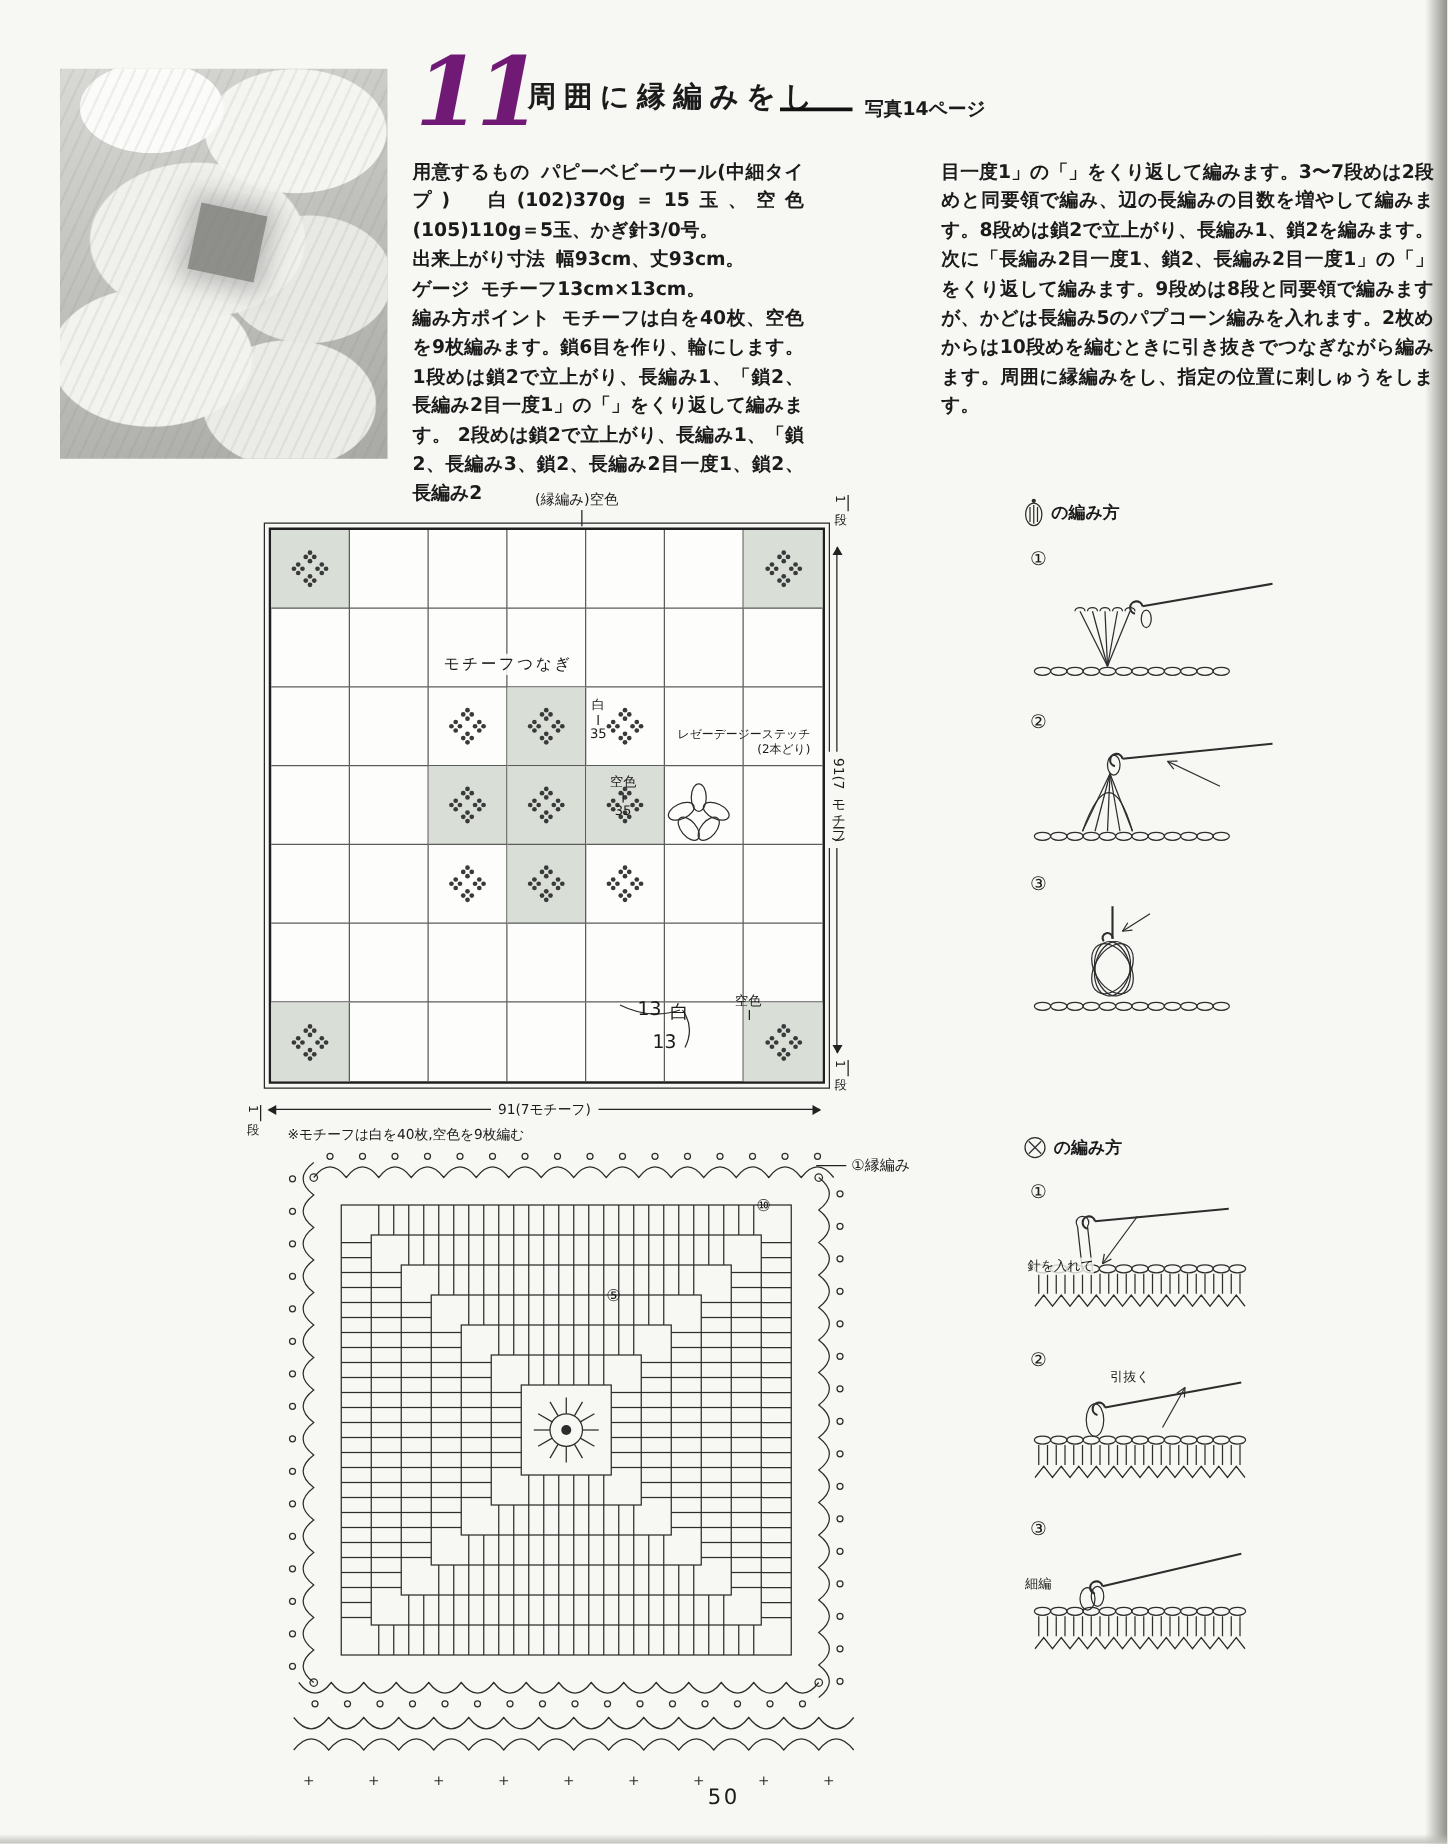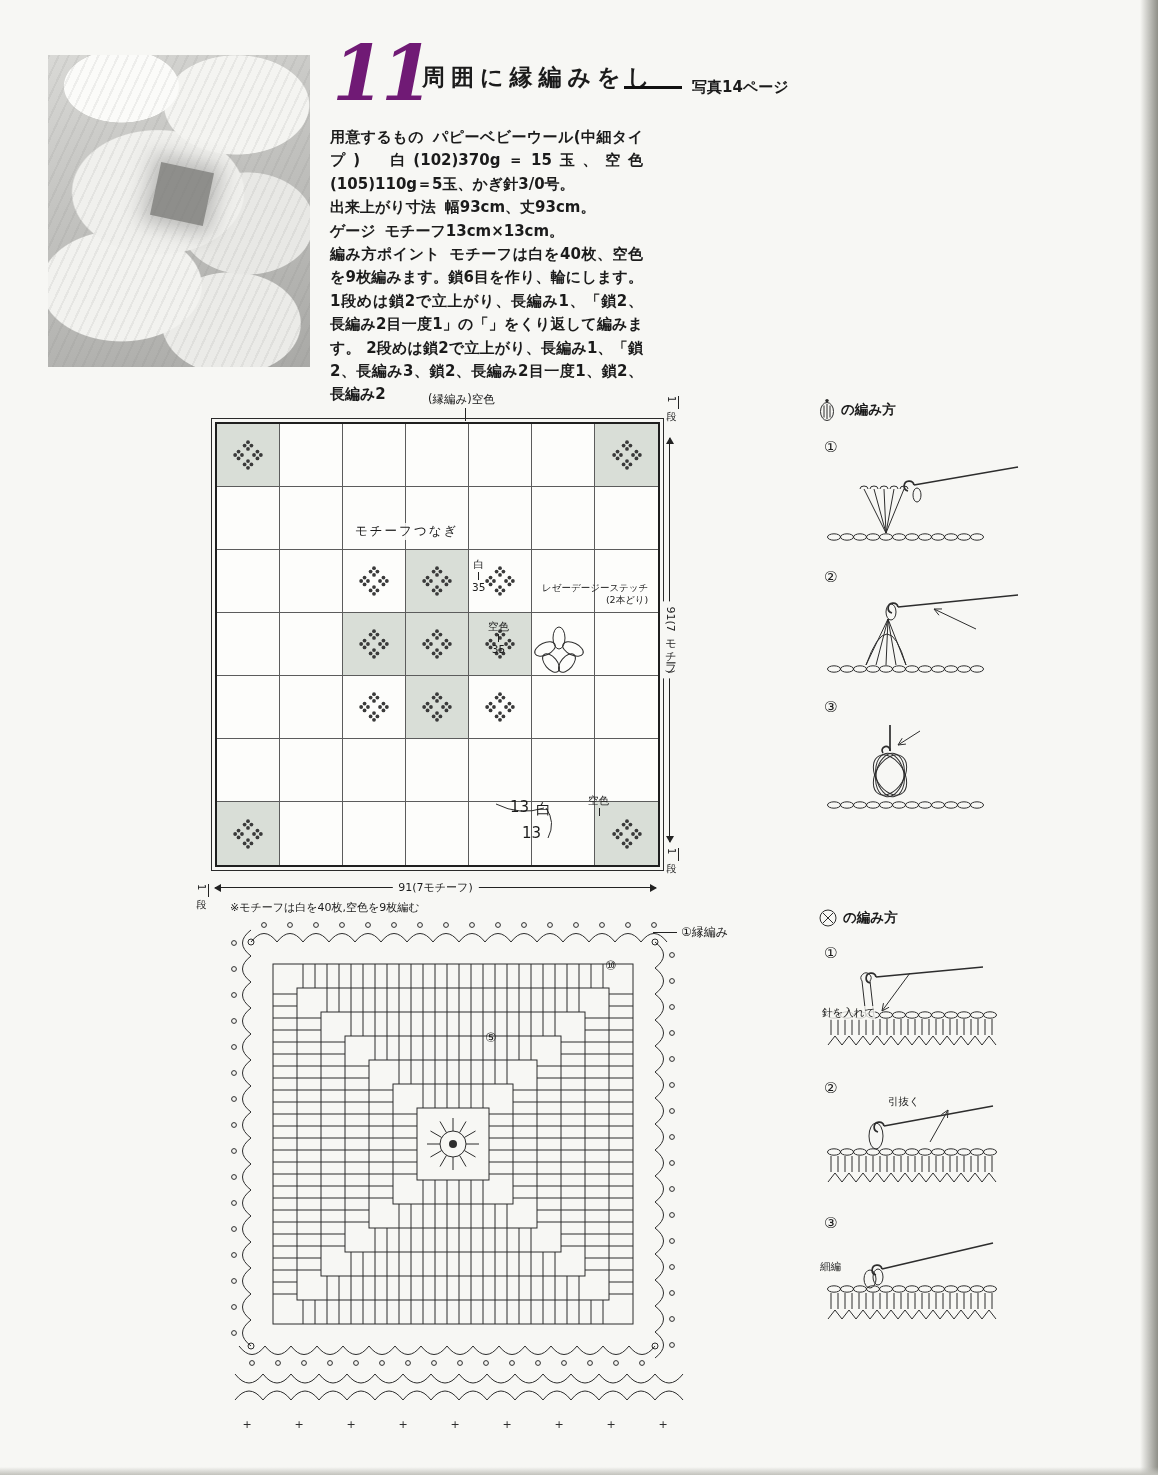--- a/index.html
+++ b/index.html
@@ -142,20 +142,23 @@
   <div class="title-rule"></div>
   <div class="photo-ref">写真14ページ</div>
 
   <section class="col col-left">
     <p><b>用意するもの</b><span>パピーベビーウール(中細タイプ)　白(102)370g＝15玉、空色(105)110g＝5玉、かぎ針3/0号。</span></p>
     <p><b>出来上がり寸法</b><span>幅93cm、丈93cm。</span></p>
     <p><b>ゲージ</b><span>モチーフ13cm×13cm。</span></p>
     <p><b>編み方ポイント</b><span>モチーフは白を40枚、空色を9枚編みます。鎖6目を作り、輪にします。1段めは鎖2で立上がり、長編み1、「鎖2、長編み2目一度1」の「」をくり返して編みます。 2段めは鎖2で立上がり、長編み1、「鎖2、長編み3、鎖2、長編み2目一度1、鎖2、長編み2</span></p>
   </section>
 
+  <section class="col col-right">
+    <p>目一度1」の「」をくり返して編みます。3〜7段めは2段めと同要領で編み、辺の長編みの目数を増やして編みます。8段めは鎖2で立上がり、長編み1、鎖2を編みます。次に「長編み2目一度1、鎖2、長編み2目一度1」の「」をくり返して編みます。9段めは8段と同要領で編みますが、かどは長編み5のパプコーン編みを入れます。2枚めからは10段めを編むときに引き抜きでつなぎながら編みます。周囲に縁編みをし、指定の位置に刺しゅうをします。</p>
+  </section>
 
   <section class="layout">
     <span class="toplabel">(縁編み)空色</span>
     <div class="motif-grid" id="motif-grid">
         <div class="cell shaded">
           <svg width="34" height="34" viewBox="-13.5 -13.5 27 27">
             <use href="#motif-sym"></use>
           </svg>
         </div>
         <div class="cell"></div>
@@ -1063,13 +1066,16 @@
         <text x="322" y="516" class="plus" text-anchor="middle">+</text>
         <text x="374" y="516" class="plus" text-anchor="middle">+</text>
         <text x="426" y="516" class="plus" text-anchor="middle">+</text>
         <text x="478" y="516" class="plus" text-anchor="middle">+</text>
       </svg>
     <span class="edging-label">①縁編み</span>
     <span class="round-lbl r10">⑩</span>
     <span class="round-lbl r5">⑤</span>
   </section>
 
+  <footer class="footer">
+    <span>50</span>
+  </footer>
 </div>
 
 </body></html>

